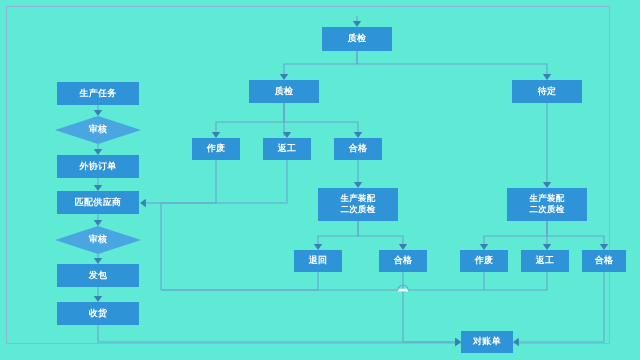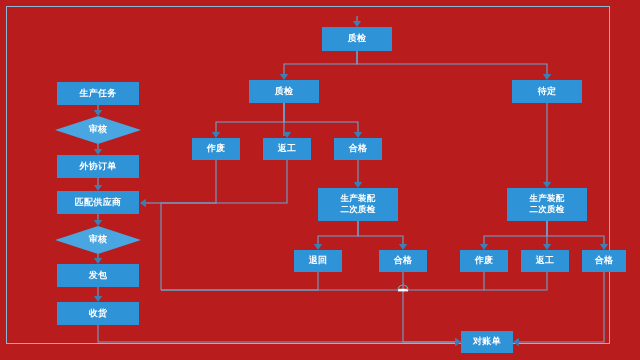--- a/index.html
+++ b/index.html
@@ -1,18 +1,18 @@
 <!DOCTYPE html>
 <html><head>
 <meta charset="utf-8">
 <style>
   html,body{margin:0;padding:0;background:#ffffff;}
   body{width:640px;height:360px;overflow:hidden;
        font-family:"Liberation Sans","DejaVu Sans",sans-serif;}
-  #canvas{position:relative;width:640px;height:360px;background:#b91c1c;}
+  #canvas{position:relative;width:640px;height:360px;background:#5eead4;}
   #frame{position:absolute;left:6px;top:6px;width:604px;height:338px;
          border:1.4px solid #8fb6d4;box-sizing:border-box;}
   svg#diagram{position:absolute;left:0;top:0;width:640px;height:360px;}
   .node-rect{fill:#2f93d8;stroke:none;}
   .node-diamond{fill:#49a6e0;stroke:none;}
   .node-label{fill:#ffffff;font-family:"Liberation Sans","DejaVu Sans",sans-serif;
               font-size:9px;font-weight:bold;text-anchor:middle;
               dominant-baseline:middle;letter-spacing:0.3px;}
   .node-label.two-line{font-size:8.5px;}
   .edge{fill:none;stroke:#6aa4cf;stroke-width:1.1px;}

